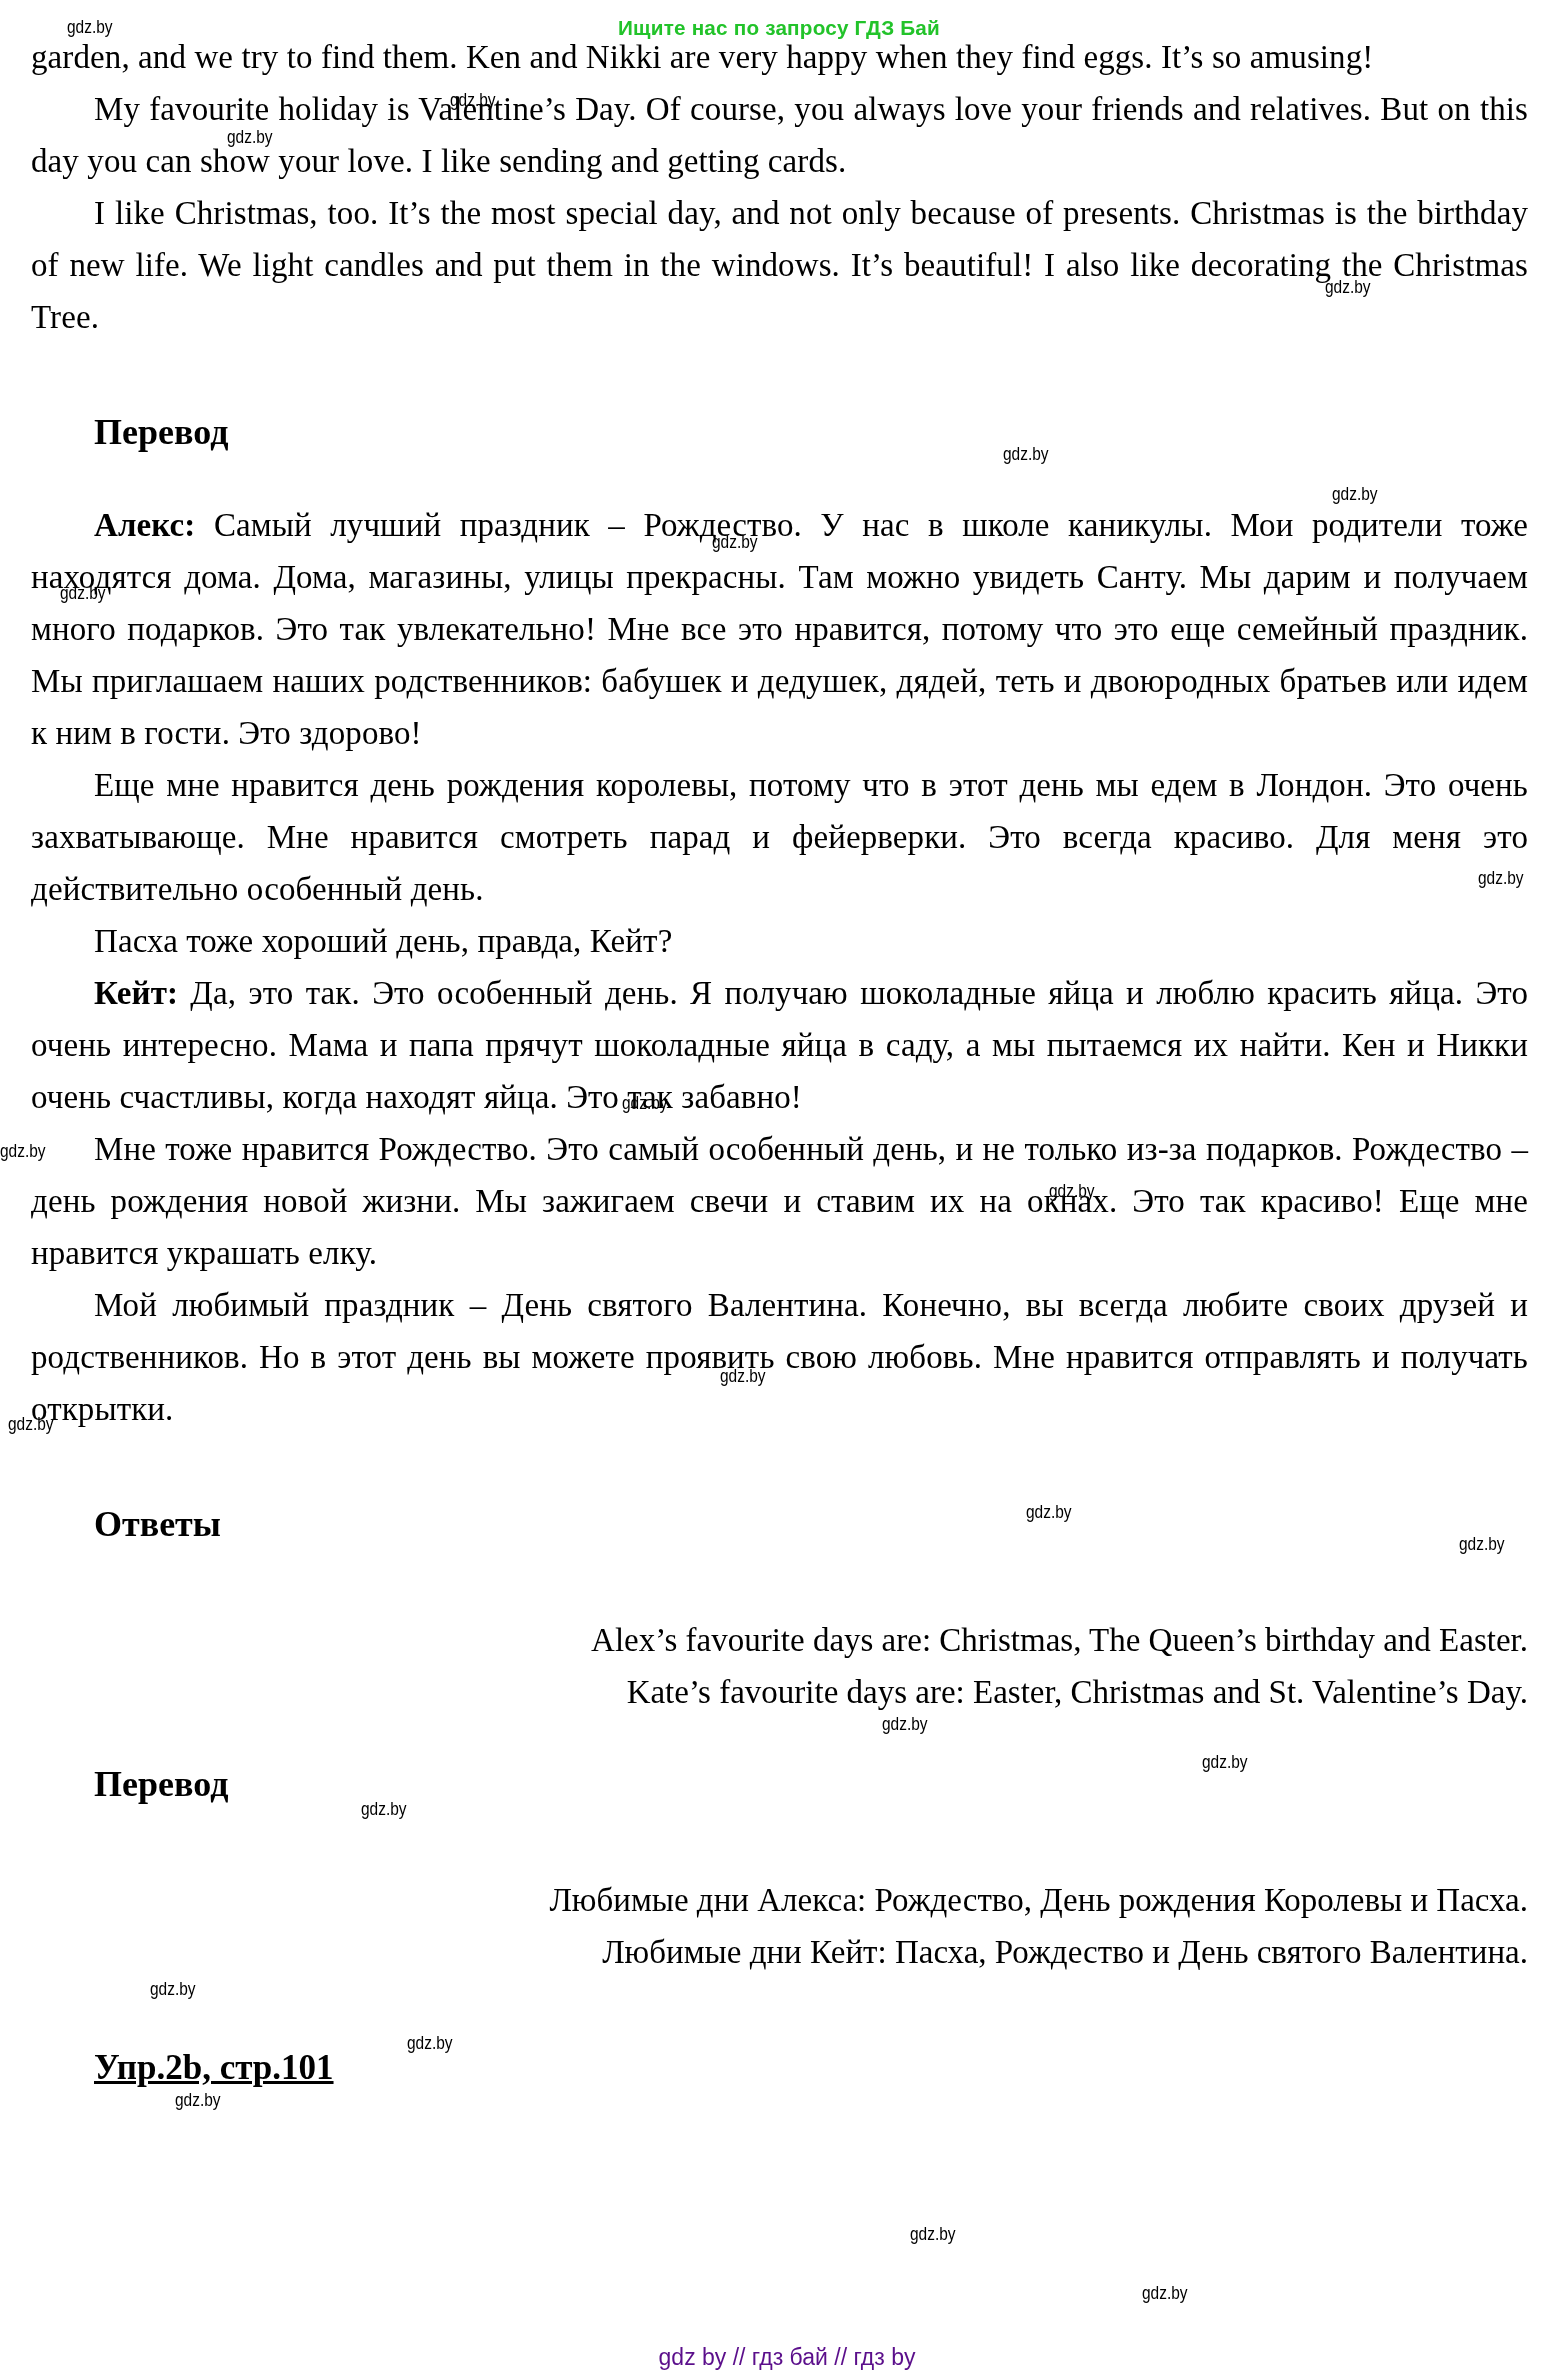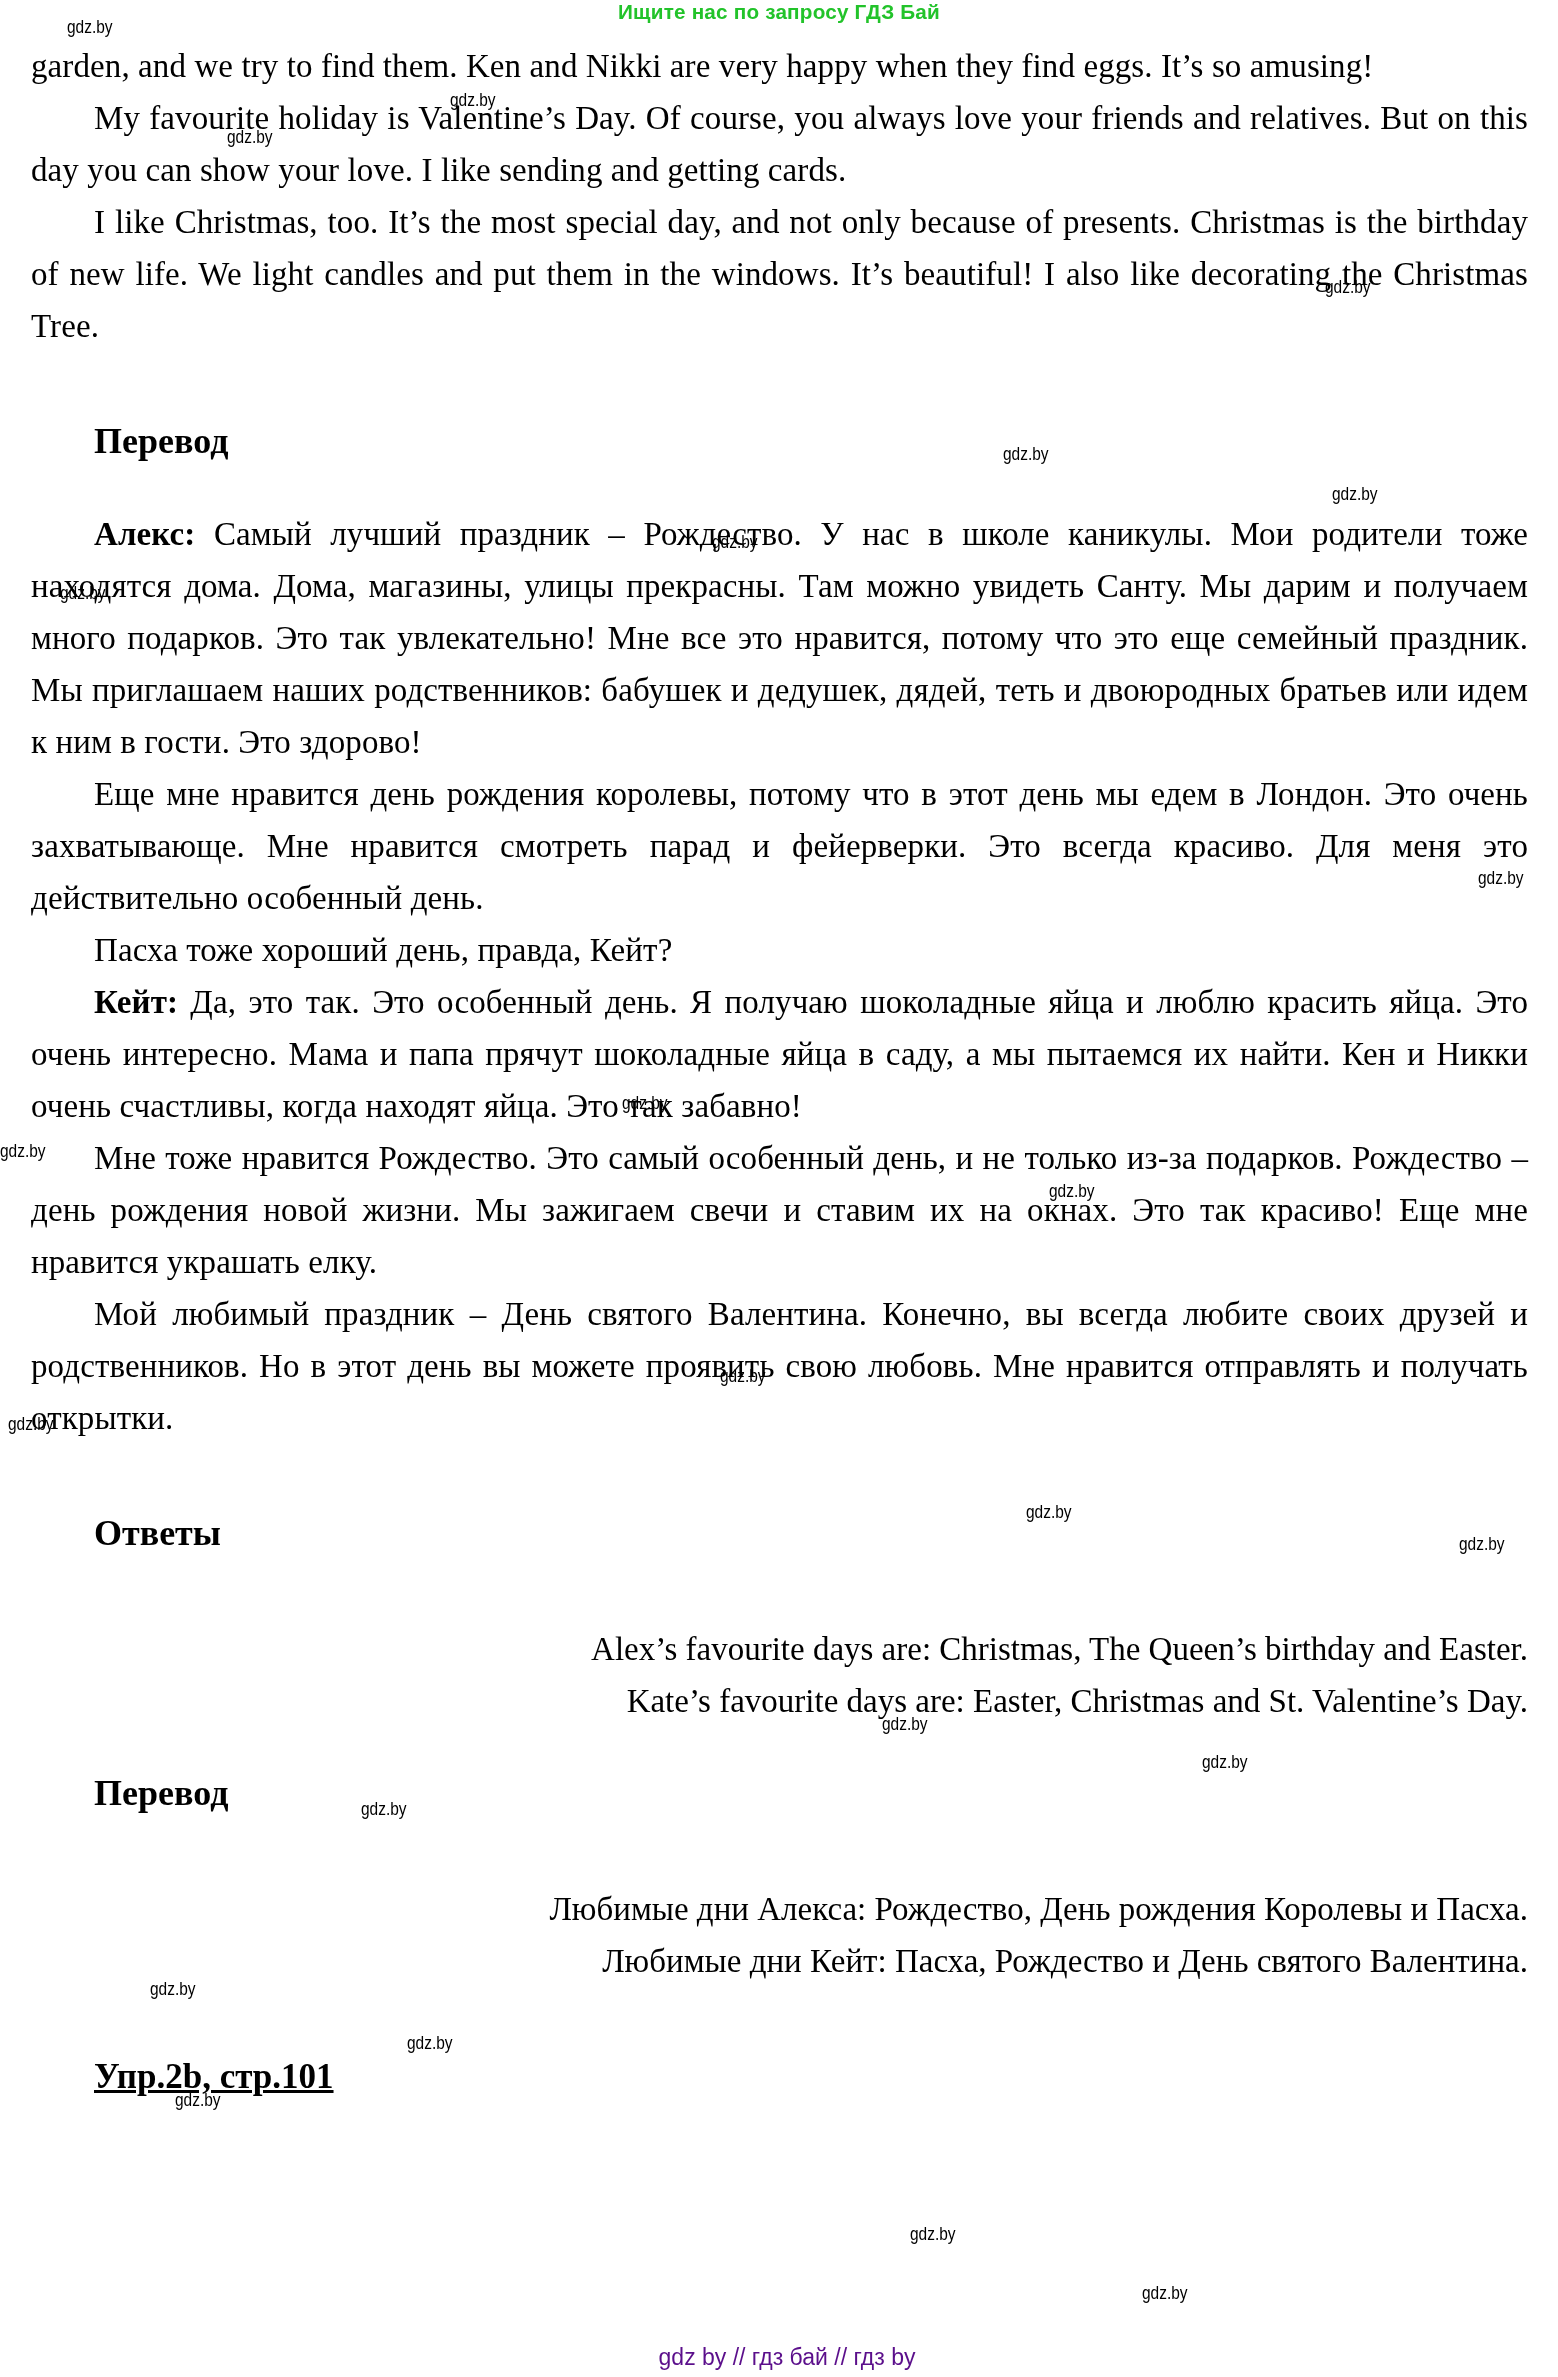--- a/index.html
+++ b/index.html
@@ -15,37 +15,37 @@
     position: relative;
     width: 1558px;
     height: 2377px;
     background: #ffffff;
     overflow: hidden;
   }
 
   
   .site-banner {
     position: absolute;
-    top: 0;
+    top: 16px;
     left: 0;
     width: 1558px;
     text-align: center;
     font-family: "Liberation Sans", sans-serif;
     font-weight: bold;
     font-size: 20.7px;
     letter-spacing: 0.2px;
     color: #22c32a;
     white-space: nowrap;
   }
 
   
   .content {
     position: absolute;
     left: 31px;
-    top: 40px;
+    top: 31px;
     width: 1497px;
   }
 
   p.para {
     margin: 0;
     padding: 0;
     font-size: 33px;
     line-height: 52px;
     text-align: justify;
     text-justify: inter-word;

